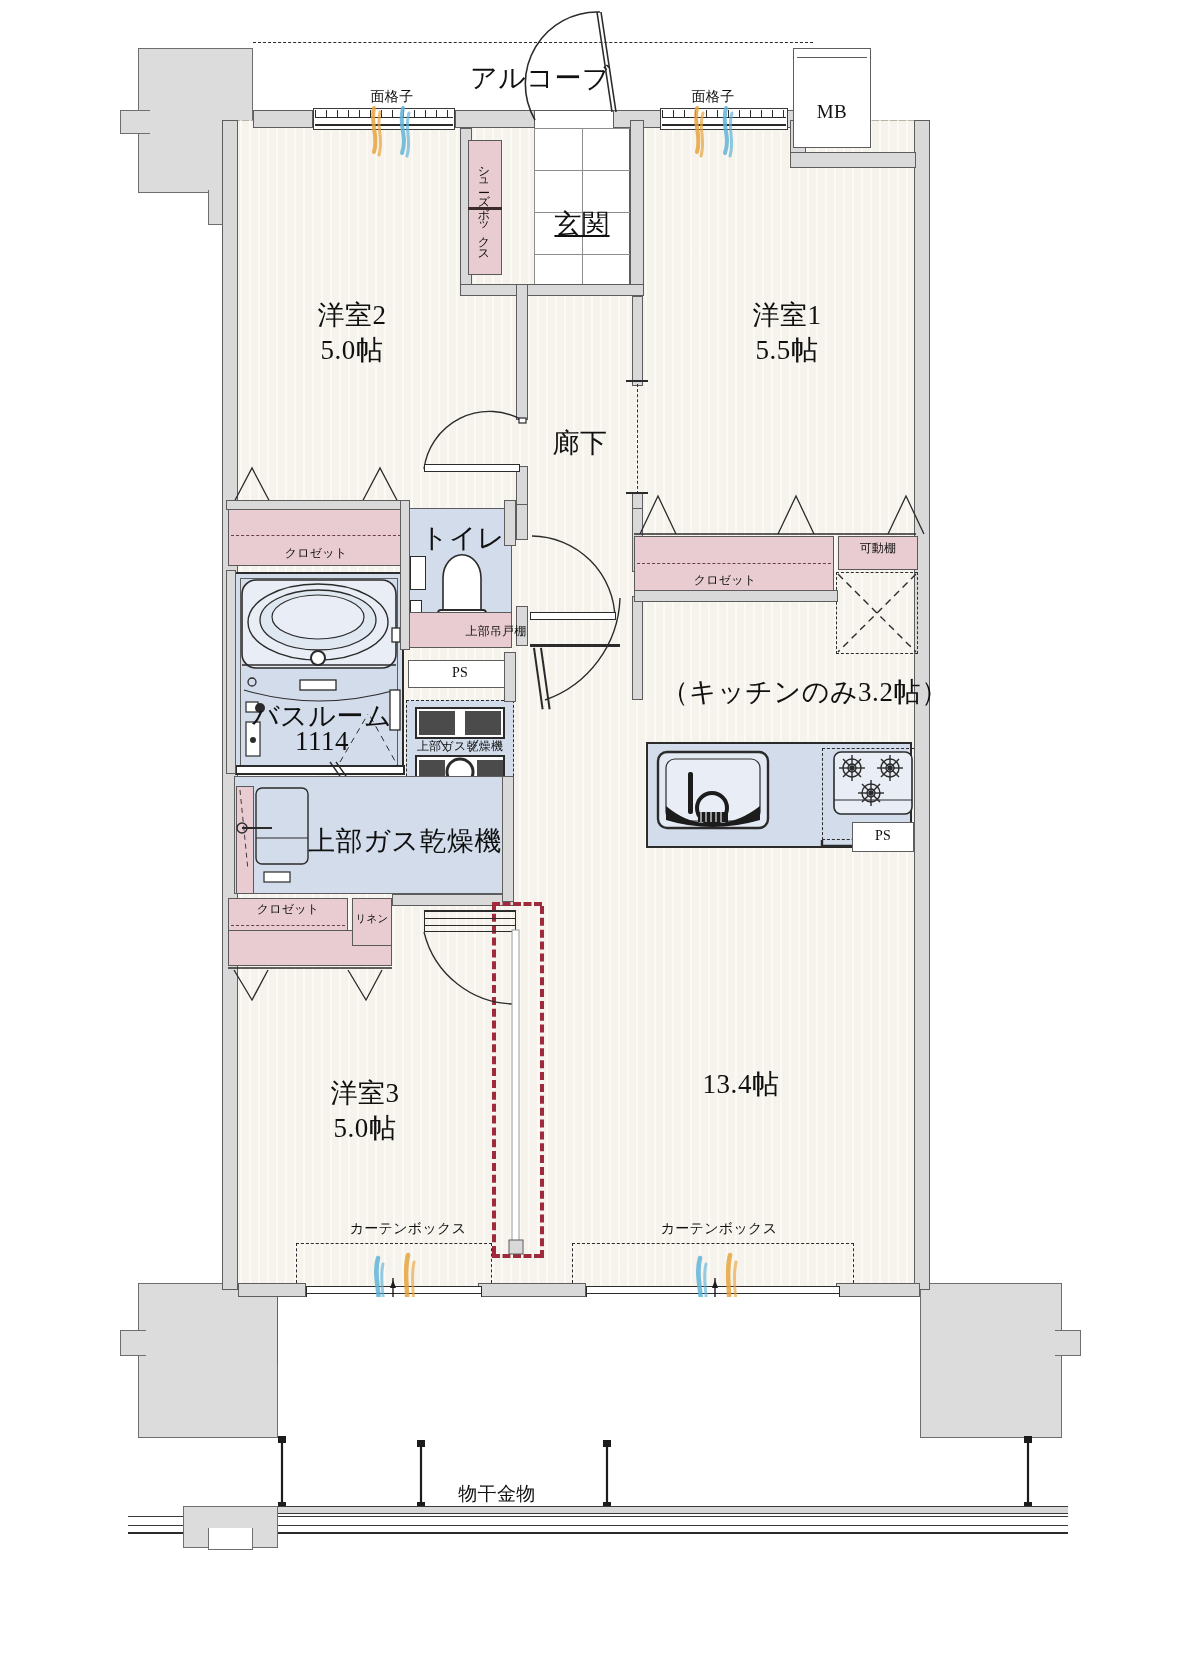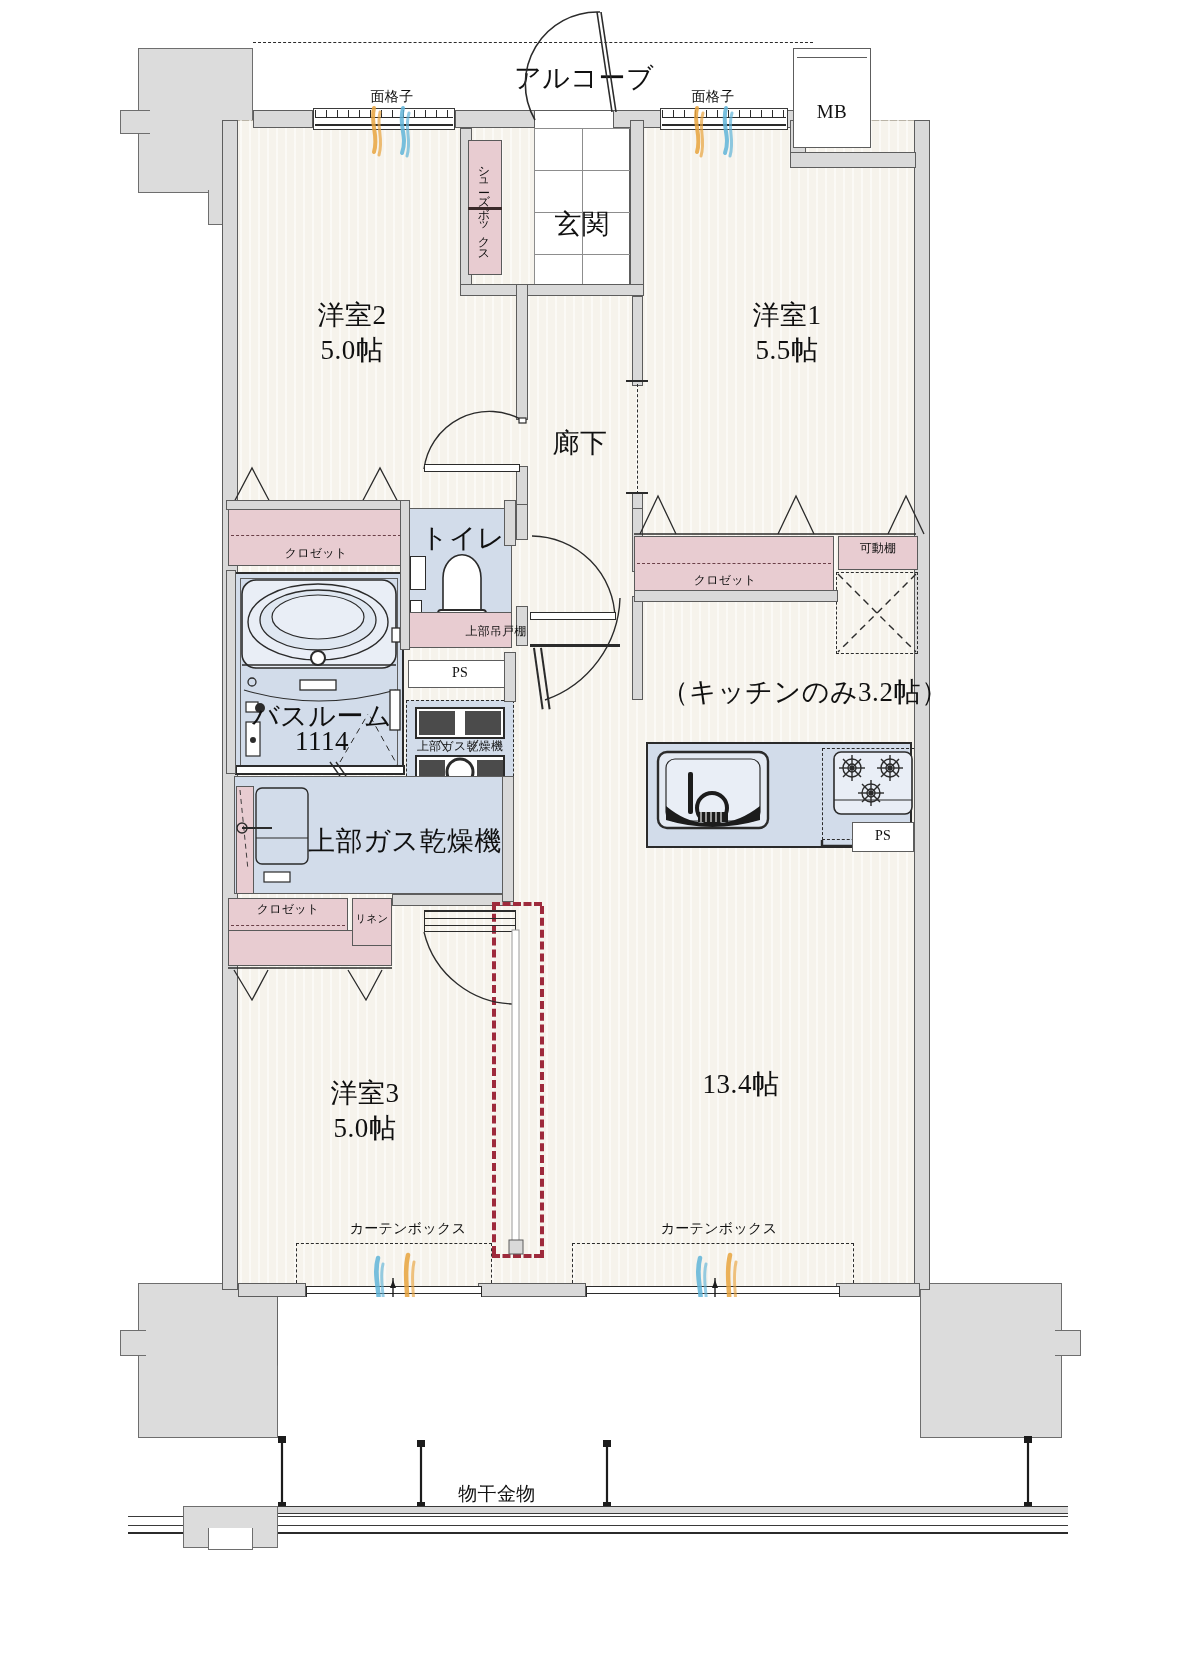--- a/index.html
+++ b/index.html
@@ -71,32 +71,32 @@
 
   <div class="ab wall" style="left:790px;top:120px;width:16px;height:48px;"></div>
   <div class="ab wall" style="left:790px;top:152px;width:126px;height:16px;"></div>
 
   <div class="ab white" style="left:793px;top:48px;width:78px;height:100px;"></div>
   <div class="ab" style="left:797px;top:52px;width:70px;height:6px;border-bottom:1px solid #5d5d5d;"></div>
   <div class="lbl mid c" style="left:832px;top:101px;">MB</div>
 
   <div class="dash-h" style="left:253px;top:42px;width:560px;"></div>
 
-  <div class="lbl big" style="left:470px;top:60px;margin-left:44px;">アルコーブ</div>
+  <div class="lbl big" style="left:470px;top:60px;">アルコーブ</div>
   <svg width="1200" height="1660" style="pointer-events:none;">
     <path d="M535 120 A 72 72 0 0 1 600 12" fill="none" stroke="#2b2b2b" stroke-width="1.6"></path>
     <line x1="597" y1="12" x2="612" y2="112" stroke="#2b2b2b" stroke-width="1.6"></line>
     <line x1="601" y1="12" x2="616" y2="112" stroke="#2b2b2b" stroke-width="1.6"></line>
   </svg>
 
   <div class="ab white" style="left:534px;top:128px;width:96px;height:165px;"></div>
   <div class="ab" style="left:534px;top:128px;width:96px;height:165px;background:
       linear-gradient(to right,#8d8d8d 1px,transparent 1px) 0 0/48px 100%,
       linear-gradient(to bottom,#8d8d8d 1px,transparent 1px) 0 0/100% 42px;"></div>
-  <div class="lbl big c" style="left:582px;top:206px;">玄関</div>
+  <div class="lbl big c" style="left:582px;top:206px;text-decoration:underline;">玄関</div>
 
   <div class="ab wall" style="left:630px;top:120px;width:14px;height:176px;"></div>
   <div class="ab wall" style="left:460px;top:128px;width:12px;height:168px;"></div>
   <div class="ab wall" style="left:460px;top:284px;width:184px;height:12px;"></div>
 
   <div class="ab closet" style="left:468px;top:140px;width:34px;height:135px;"></div>
   <div class="ab" style="left:468px;top:207px;width:34px;height:0;border-top:3px solid #3a2a2a;"></div>
   <div class="lbl xs vert" style="left:478px;top:158px;line-height:1;">シューズボックス</div>
 
   <div class="ab" style="left:313px;top:108px;width:142px;height:22px;background:#fff;border:1px solid #3a3a3a;"></div>

